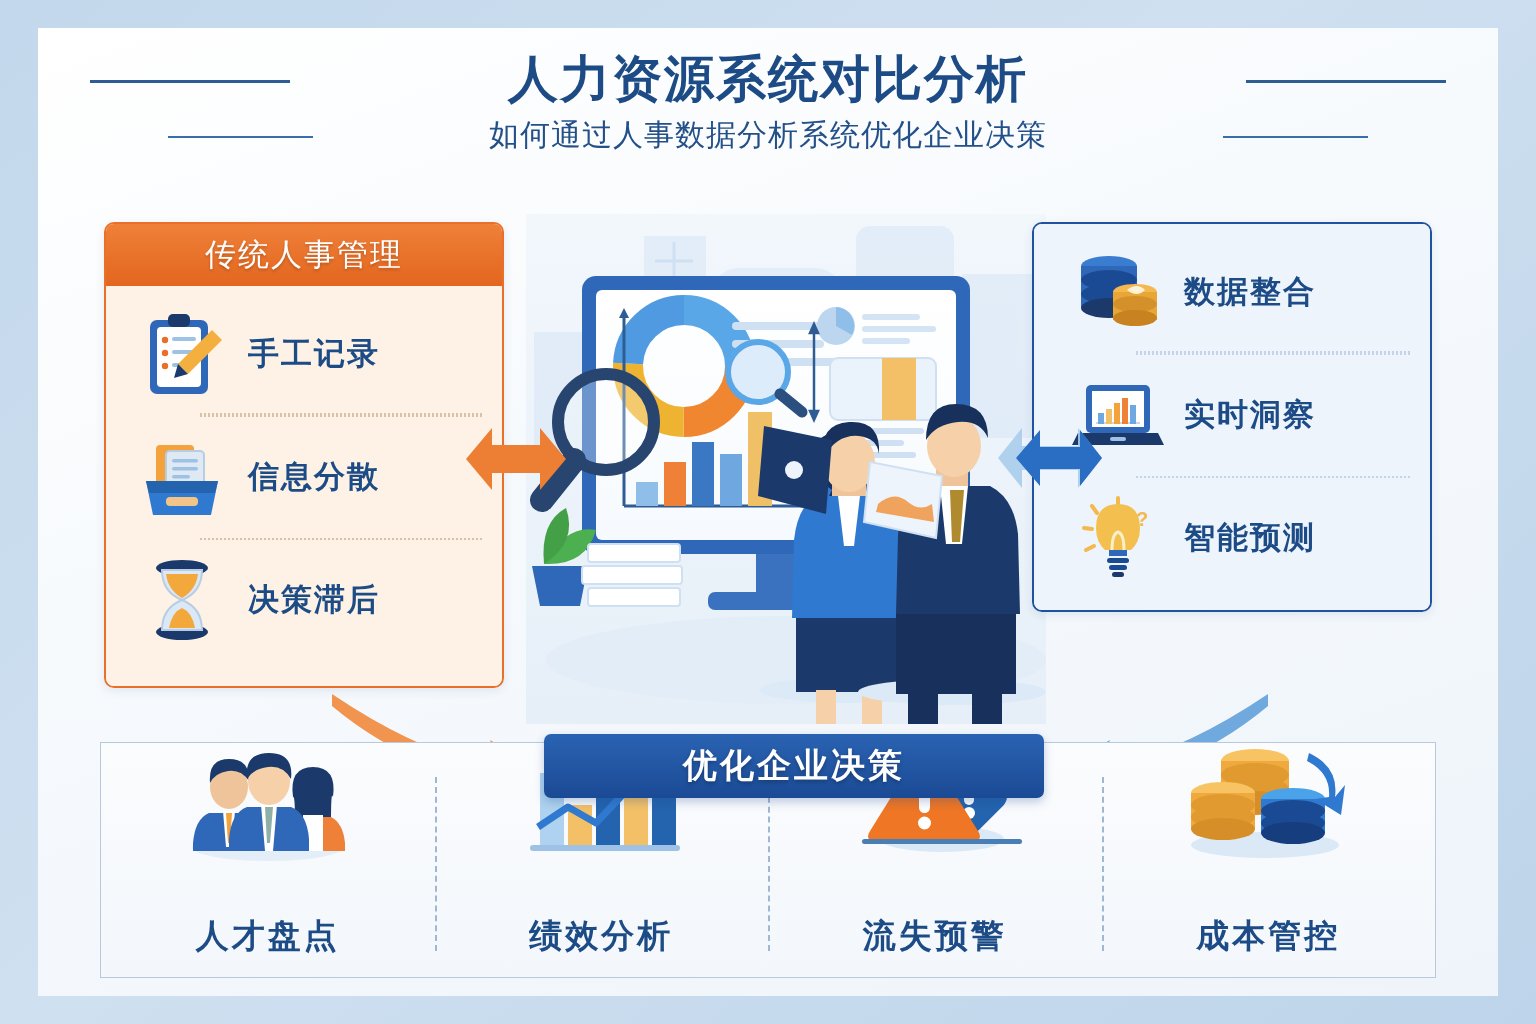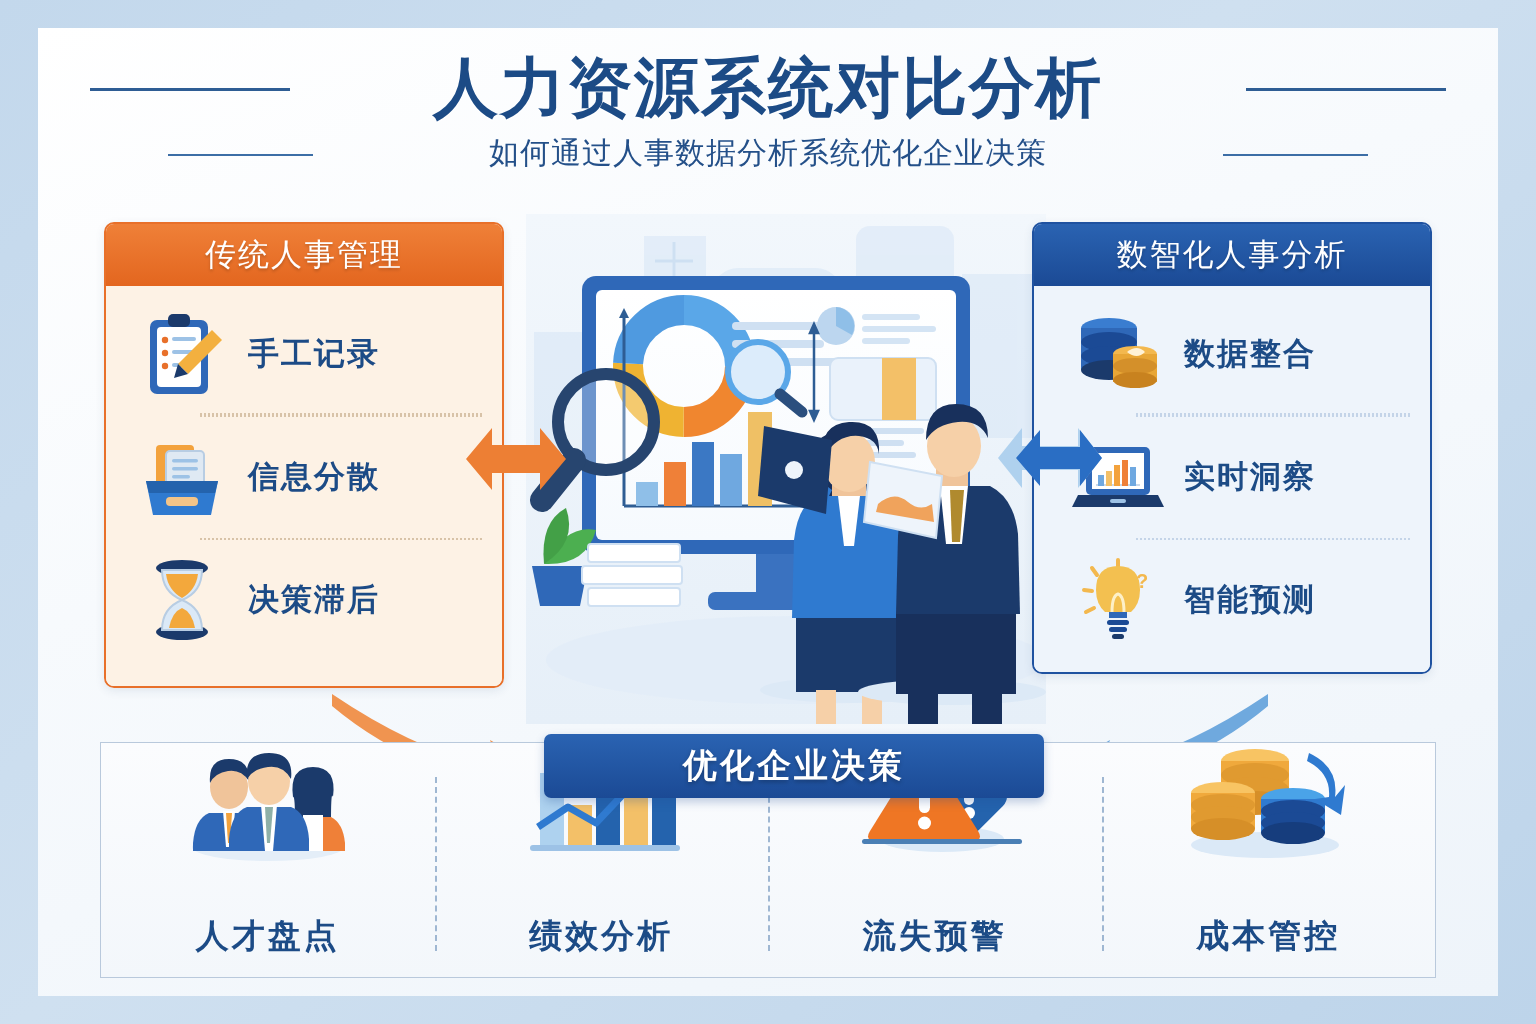--- a/index.html
+++ b/index.html
@@ -30,21 +30,21 @@
   }
 
   
   #header {
     position: absolute;
     left: 0; top: 22px;
     width: 100%;
     text-align: center;
   }
   #title {
-    font-size: 65px;
+    font-size: 50px;
     font-weight: 700;
     color: #1c4b86;
     letter-spacing: 2px;
     line-height: 1.18;
     text-shadow: 0 2px 0 rgba(255,255,255,.6);
   }
   .title-row { position: relative; display: block; }
   .rule {
     position: absolute;
     top: 50%;
@@ -410,21 +410,20 @@
               <path d="M33 74 q3 -16 13 -20 q10 4 13 20z" fill="#f3a83c"></path>
             </svg>
           </span>
           <span class="prow-label">决策滞后</span>
         </div>
 
       </div>
     </div>
 
     <div class="panel" id="panel-right">
-      <div class="panel-head">数智化人事分析</div>
       <div class="panel-body">
 
         <div class="prow">
           <span class="prow-icon">
             <svg width="92" height="92" viewBox="0 0 92 92">
               <g>
                 <ellipse cx="37" cy="20" rx="28" ry="10" fill="#3a7dd0"></ellipse>
                 <rect x="9" y="20" width="56" height="42" fill="#2f68b8"></rect>
                 <ellipse cx="37" cy="34" rx="28" ry="10" fill="#1b4a95"></ellipse>
                 <ellipse cx="37" cy="48" rx="28" ry="10" fill="#1b4a95"></ellipse>

